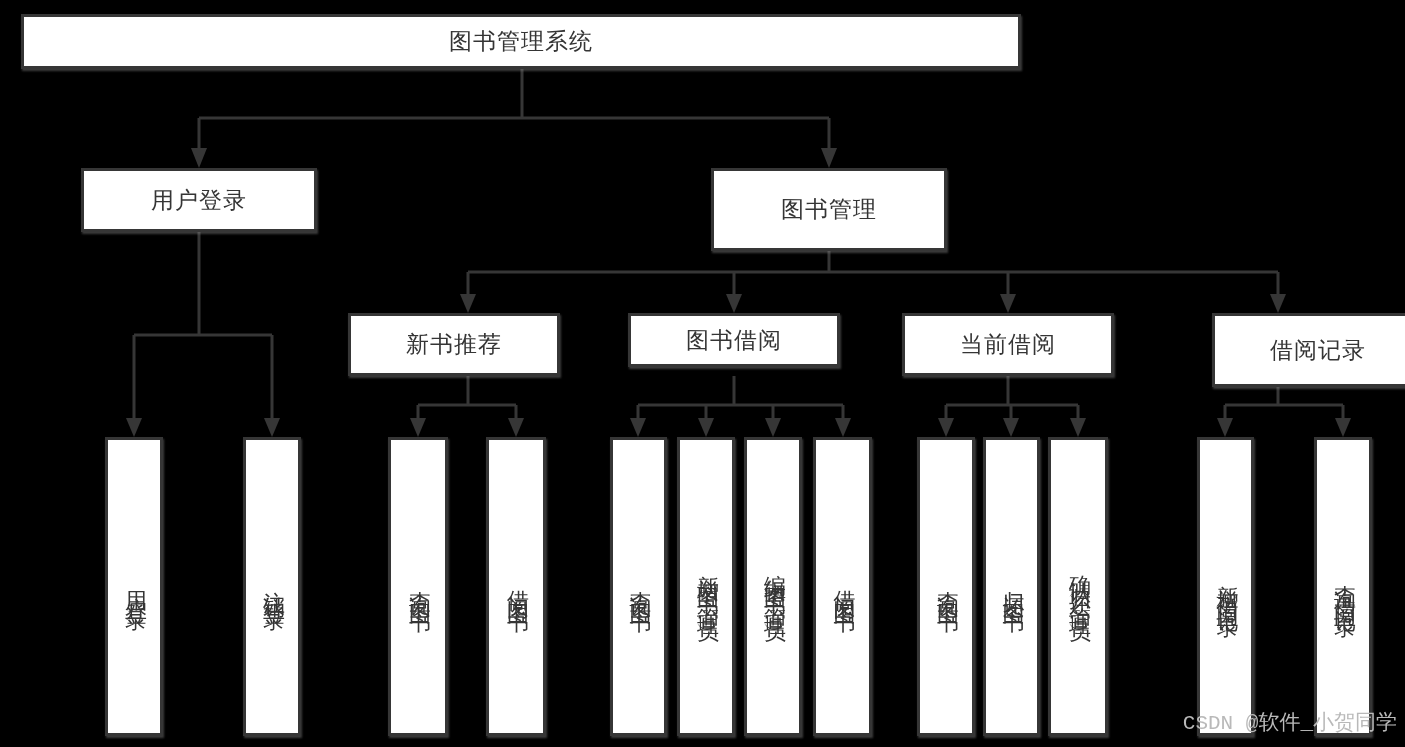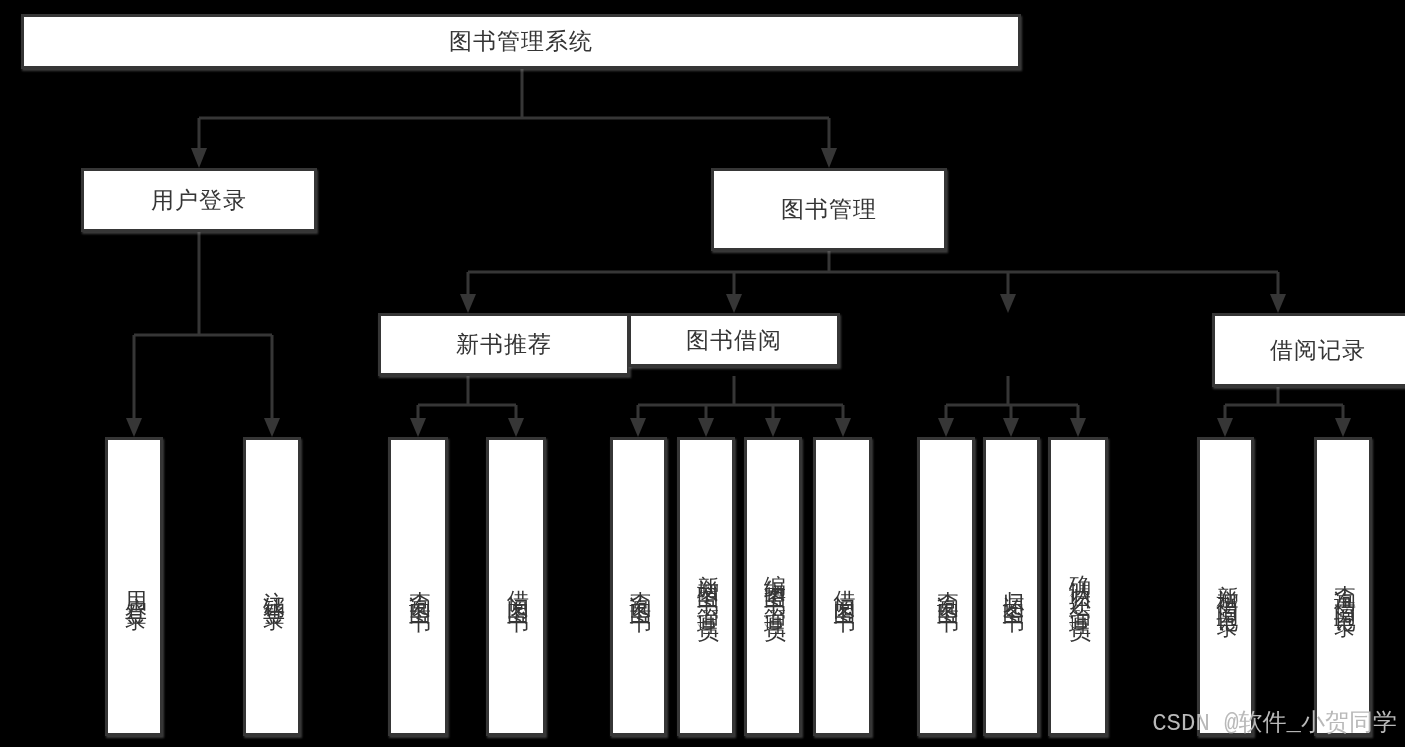--- a/index.html
+++ b/index.html
@@ -15,21 +15,21 @@
   }
   .node .lbl{
     font-size:23px;letter-spacing:1px;color:#353535;white-space:nowrap;
   }
   .node.v .lbl{
     writing-mode:vertical-rl;text-orientation:mixed;
     font-size:22px;letter-spacing:0.3em;line-height:1;white-space:normal;
   }
   .watermark{
     position:absolute;left:1152px;top:711px;width:245px;height:26px;line-height:26px;
-    font-size:24px;color:#b9b9b9;z-index:10;white-space:nowrap;text-align:right;
+    font-size:21px;color:#b9b9b9;z-index:10;white-space:nowrap;text-align:right;
   }
 </style>
 </head>
 <body>
 
 <div class="stage">
 
   <svg class="conn" width="1405" height="747" viewBox="0 0 1405 747">
     <g stroke="#363636" stroke-width="3" fill="none">
 
@@ -114,25 +114,28 @@
     <span class="lbl">图书管理系统</span>
   </div>
 
   <div class="node" style="left:81px;top:168px;width:236px;height:64px">
     <span class="lbl">用户登录</span>
   </div>
   <div class="node" style="left:711px;top:168px;width:236px;height:83px">
     <span class="lbl">图书管理</span>
   </div>
 
-  <div class="node" style="left:378px;top:313px;width:252px;height:63px">
+  <div class="node" style="left:348px;top:313px;width:212px;height:63px">
     <span class="lbl">新书推荐</span>
   </div>
   <div class="node" style="left:628px;top:313px;width:212px;height:54px">
     <span class="lbl">图书借阅</span>
+  </div>
+  <div class="node" style="left:902px;top:313px;width:212px;height:63px">
+    <span class="lbl">当前借阅</span>
   </div>
   <div class="node" style="left:1212px;top:313px;width:212px;height:74px">
     <span class="lbl">借阅记录</span>
   </div>
 
   <div class="node v" style="left:105px;top:437px;width:58px;height:299px">
     <span class="lbl">用户登录</span>
   </div>
   <div class="node v" style="left:243px;top:437px;width:58px;height:299px">
     <span class="lbl">注销登录</span>

